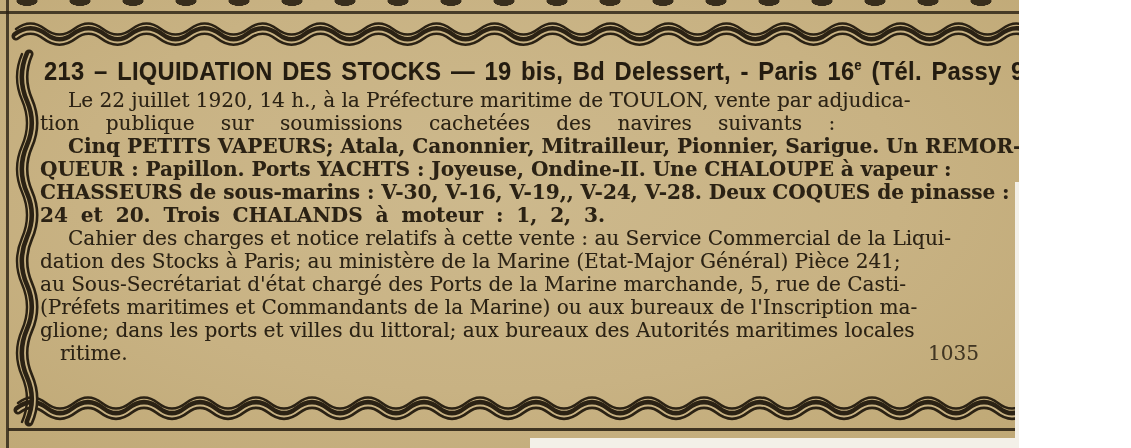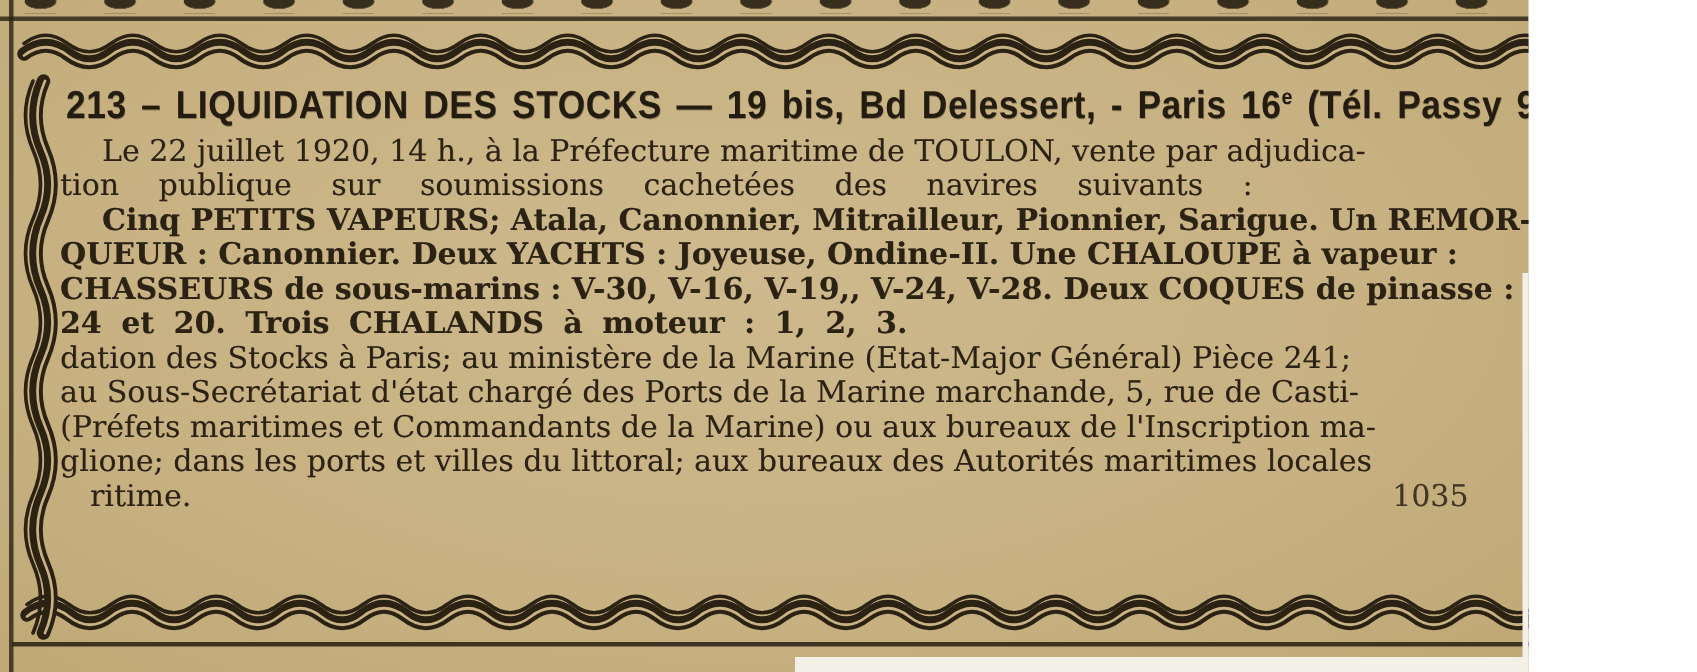--- a/index.html
+++ b/index.html
@@ -84,25 +84,26 @@
     <span>213 – LIQUIDATION DES STOCKS — 19 bis, Bd Delessert, - Paris 16</span><sup>e</sup><span> (Tél. Passy 96-45)</span>
   </div>
 
   <div class="body-text">
       <div class="para">
         <div class="line justify indent" style="white-space: nowrap;">Le 22 juillet 1920, 14 h., à la Préfecture maritime de TOULON, vente par adjudica-</div>
         <div class="line" style="word-spacing: 20px;">tion publique sur soumissions cachetées des navires suivants :</div>
       </div>
       <div class="para bold">
         <div class="line justify indent" style="white-space: nowrap;">Cinq PETITS VAPEURS; Atala, Canonnier, Mitrailleur, Pionnier, Sarigue. Un REMOR-</div>
-        <div class="line justify" style="white-space: nowrap;">QUEUR : Canonnier. Deux YACHTS : Joyeuse, Ondine-II. Une CHALOUPE à vapeur :</div>
+        <div class="line justify" style="white-space: nowrap;">QUEUR : Papillon. Ports YACHTS : Joyeuse, Ondine-II. Une CHALOUPE à vapeur :</div>
         <div class="line justify" style="white-space: nowrap;">CHASSEURS de sous-marins : V-30, V-16, V-19,, V-24, V-28. Deux COQUES de pinasse :</div>
         <div class="line" style="word-spacing: 6px;">24 et 20. Trois CHALANDS à moteur : 1, 2, 3.</div>
       </div>
       <div class="para">
+        <div class="line justify indent" style="white-space: nowrap;">Cahier des charges et notice relatifs à cette vente : au Service Commercial de la Liqui-</div>
         <div class="line justify" style="white-space: nowrap;">dation des Stocks à Paris; au ministère de la Marine (Etat-Major Général) Pièce 241;</div>
         <div class="line justify" style="white-space: nowrap;">au Sous-Secrétariat d'état chargé des Ports de la Marine marchande, 5, rue de Casti-</div>
         <div class="line justify" style="white-space: nowrap;">(Préfets maritimes et Commandants de la Marine) ou aux bureaux de l'Inscription ma-</div>
         <div class="line justify" style="white-space: nowrap;">glione; dans les ports et villes du littoral; aux bureaux des Autorités maritimes locales</div>
         <div class="line with-ref" style="word-spacing: 4px; margin-left: 20px;">
           <span>ritime.</span>
           <span class="ref">1035</span>
         </div>
       </div>
     </div>

